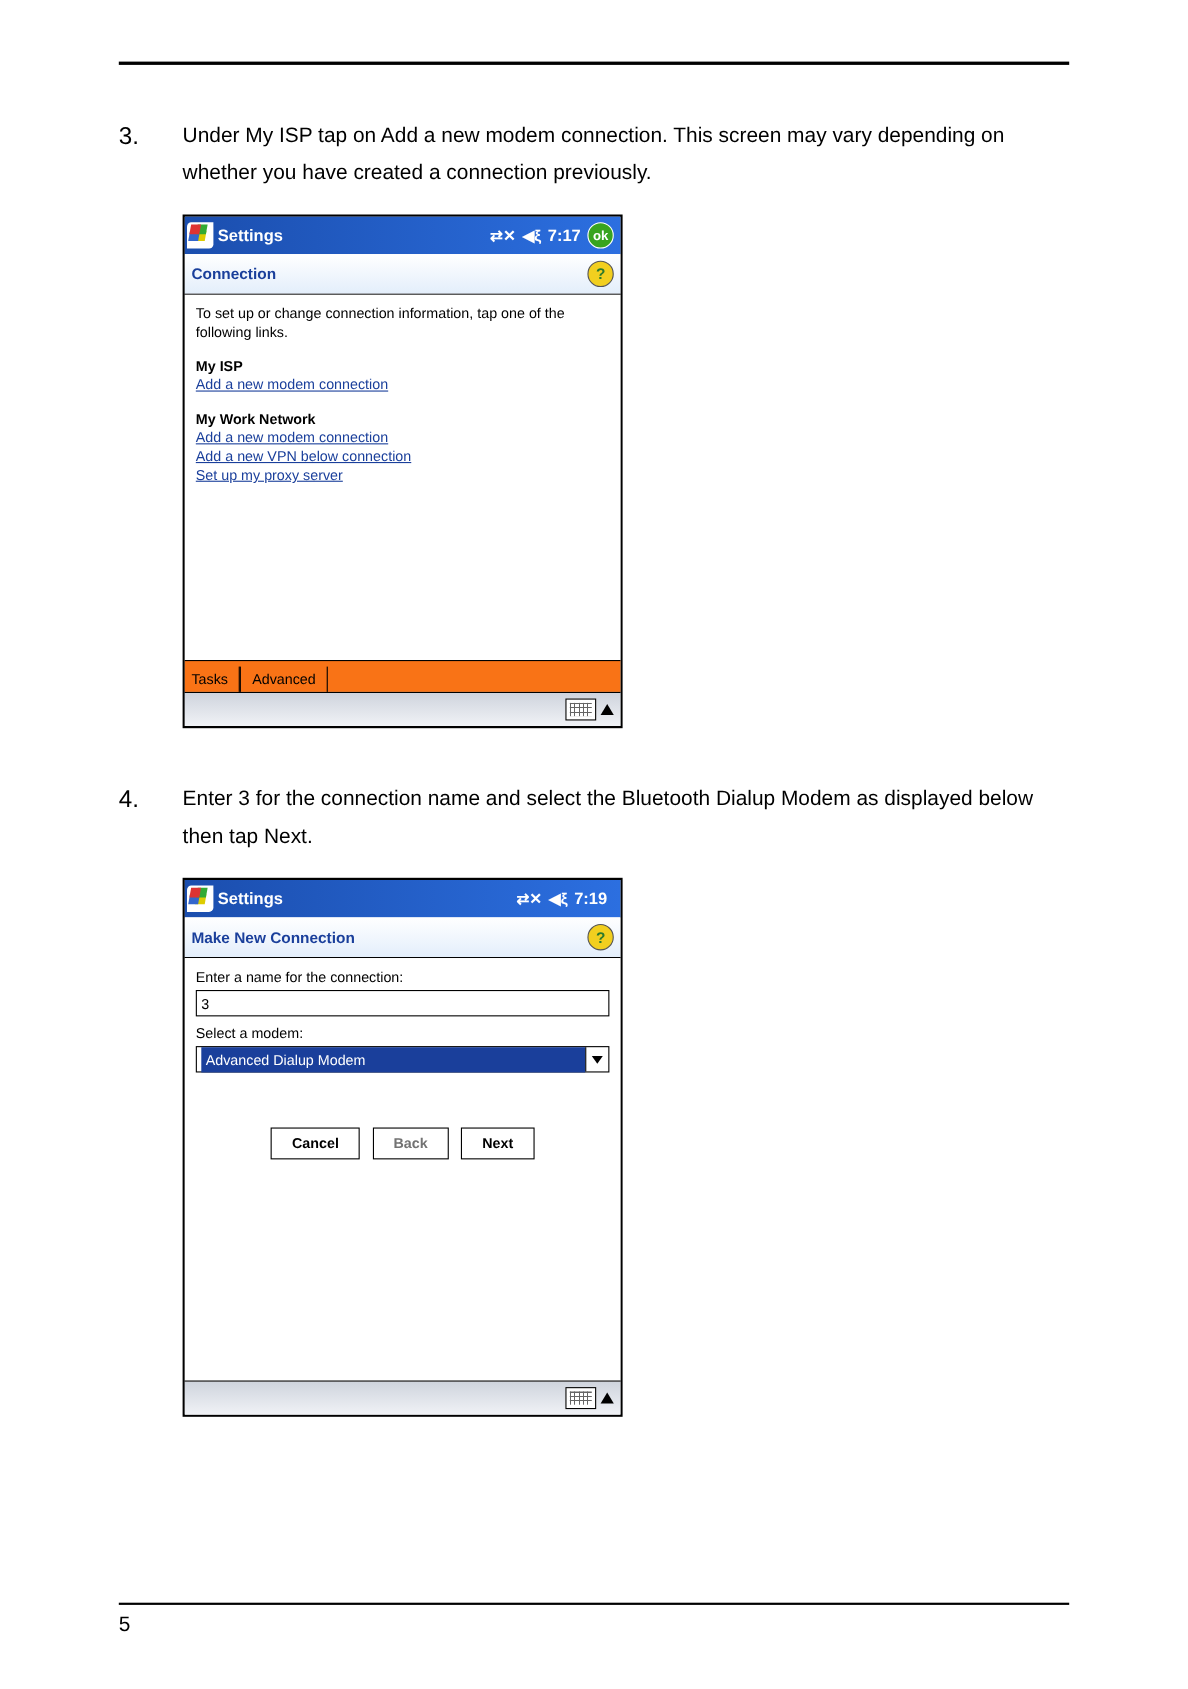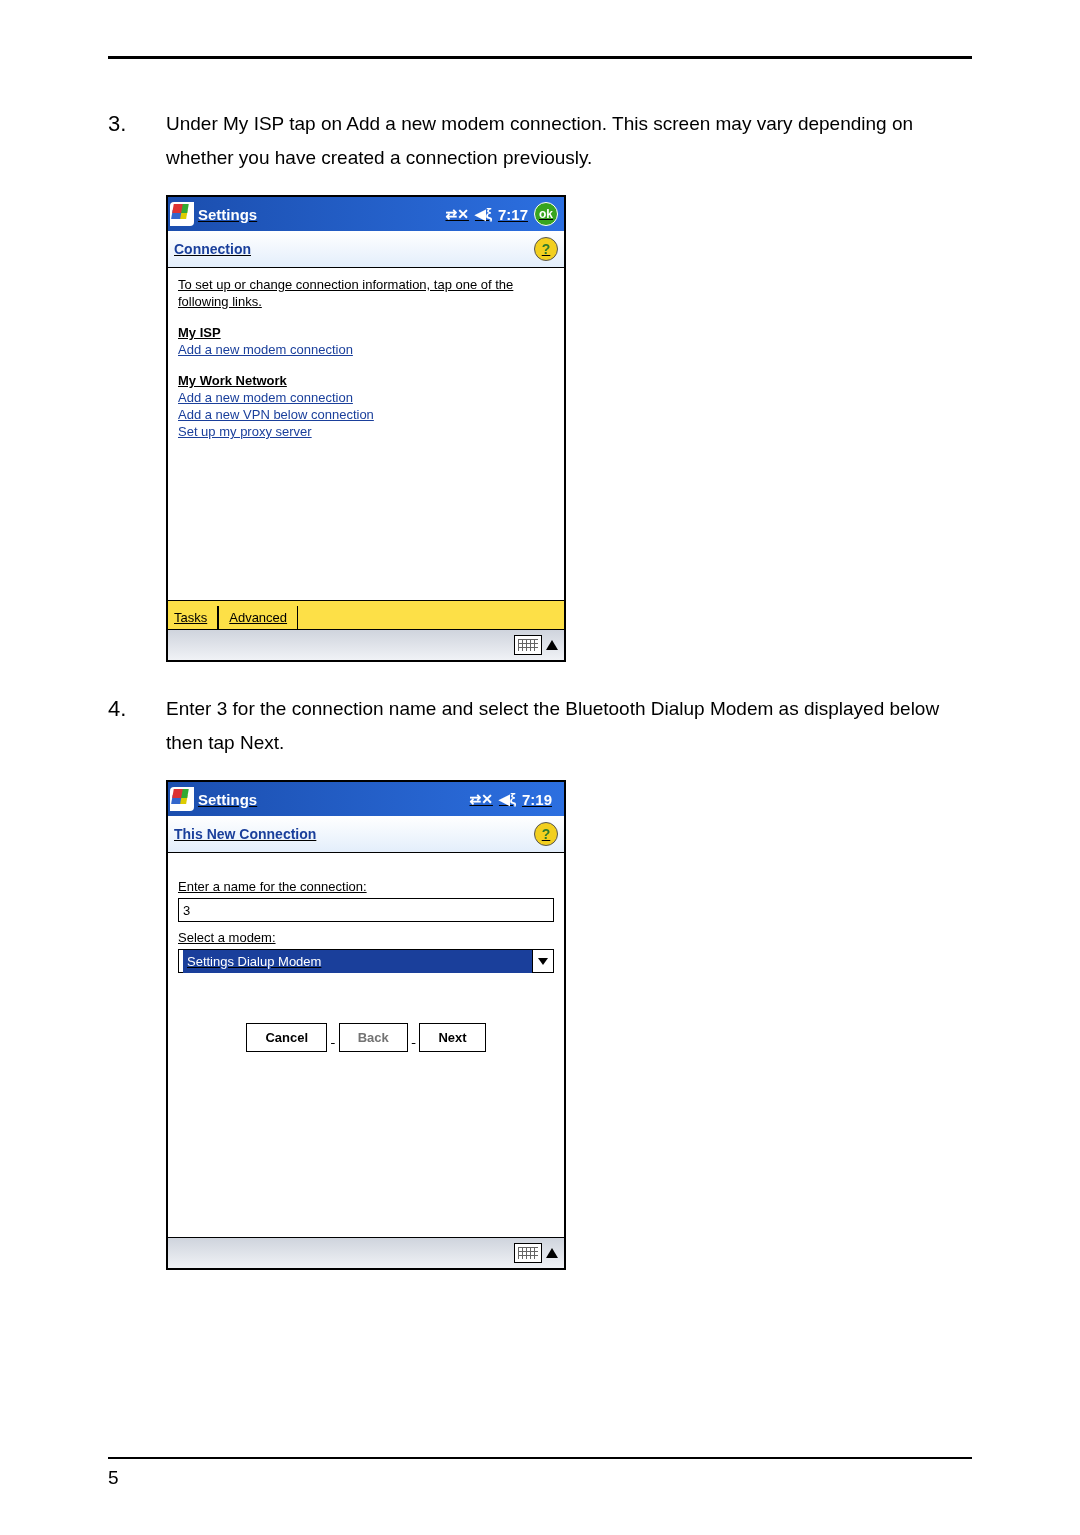--- a/index.html
+++ b/index.html
@@ -33,22 +33,21 @@
   }
   .step-text {
     font-size: 19px;
     line-height: 34px;
     flex: 1;
   }
   .screenshot {
     margin-left: 58px;
     width: 396px;
     border: 2px solid #000;
-    margin-bottom: 30px;
-    text-decoration: underline;
+    margin-bottom: 48px;
   }
 
   
   .ppc-titlebar {
     display: flex;
     align-items: center;
     background: linear-gradient(to right,#1B4EAE,#2C6FE0);
     color: #fff;
     font-weight: bold;
     font-size: 15px;
@@ -110,21 +109,21 @@
     font-size:13px; line-height:17px;
     height:332px; box-sizing:border-box;
     background:#fff;
   }
   .link {
     color:#1a3f9b; text-decoration:underline; display:inline-block;
   }
   .group-header { font-weight:bold; margin-top:14px; }
   .tabs-row {
     display:flex; align-items:flex-end;
-    border-top:1px solid #000; height:28px; background:#fde047;
+    border-top:1px solid #000; height:28px; background:#f97316;
     font-size:13px;
   }
   .tab {
     padding:4px 10px; border:1px solid #000; border-bottom:none;
     position:relative; top:0;
   }
   .tab.active { border-top:none; border-left:none; padding-left:6px; padding-right:10px; }
   .tab.inactive { border-top:none; }
   .bottom-bar {
     height:30px; background:linear-gradient(#cfd4dd,#f0f2f6);
@@ -143,21 +142,21 @@
       repeating-linear-gradient(90deg,#000 0 1px, transparent 1px 4px);
     opacity:.6;
   }
   .arrow-up {
     width:0; height:0; border-left:6px solid transparent;
     border-right:6px solid transparent; border-bottom:10px solid #000;
   }
 
   
   .pane-body2 {
-    padding:24px 10px 4px 10px;
+    padding:8px 10px 4px 10px;
     font-size:13px; line-height:19px;
     height:384px; box-sizing:border-box; background:#fff;
   }
   .text-input {
     width:100%; height:24px; border:1px solid #000;
     padding:2px 4px; font-size:13px; box-sizing:border-box;
     margin-top:2px; margin-bottom:6px;
   }
   .dropdown {
     width:100%; height:24px; border:1px solid #000;
@@ -245,29 +244,29 @@
 
   <div class="screenshot">
     <div class="ppc-titlebar">
       <span class="win-flag"></span>
       <span class="title-text">Settings</span>
       <span class="conn-icon">⇄✕</span>
       <span class="vol-icon">◀ξ</span>
       <span class="time">7:19</span>
     </div>
     <div class="pane-header">
-      <span class="pane-header-title">This New Connection</span>
+      <span class="pane-header-title">Make New Connection</span>
       <span class="help-badge">?</span>
     </div>
     <div class="pane-body2">
       <div>Enter a name for the connection:</div>
       <input class="text-input" value="3" style="">
       <div>Select a modem:</div>
       <div class="dropdown">
-        <span class="dropdown-label">Settings Dialup Modem</span>
+        <span class="dropdown-label">Advanced Dialup Modem</span>
         <span class="dropdown-arrow">
             <span class="tri"></span>
           </span>
       </div>
       <div class="btn-row">
         <span class="ppc-btn">Cancel</span>
         <span class="ppc-btn disabled">Back</span>
         <span class="ppc-btn">Next</span>
       </div>
     </div>

